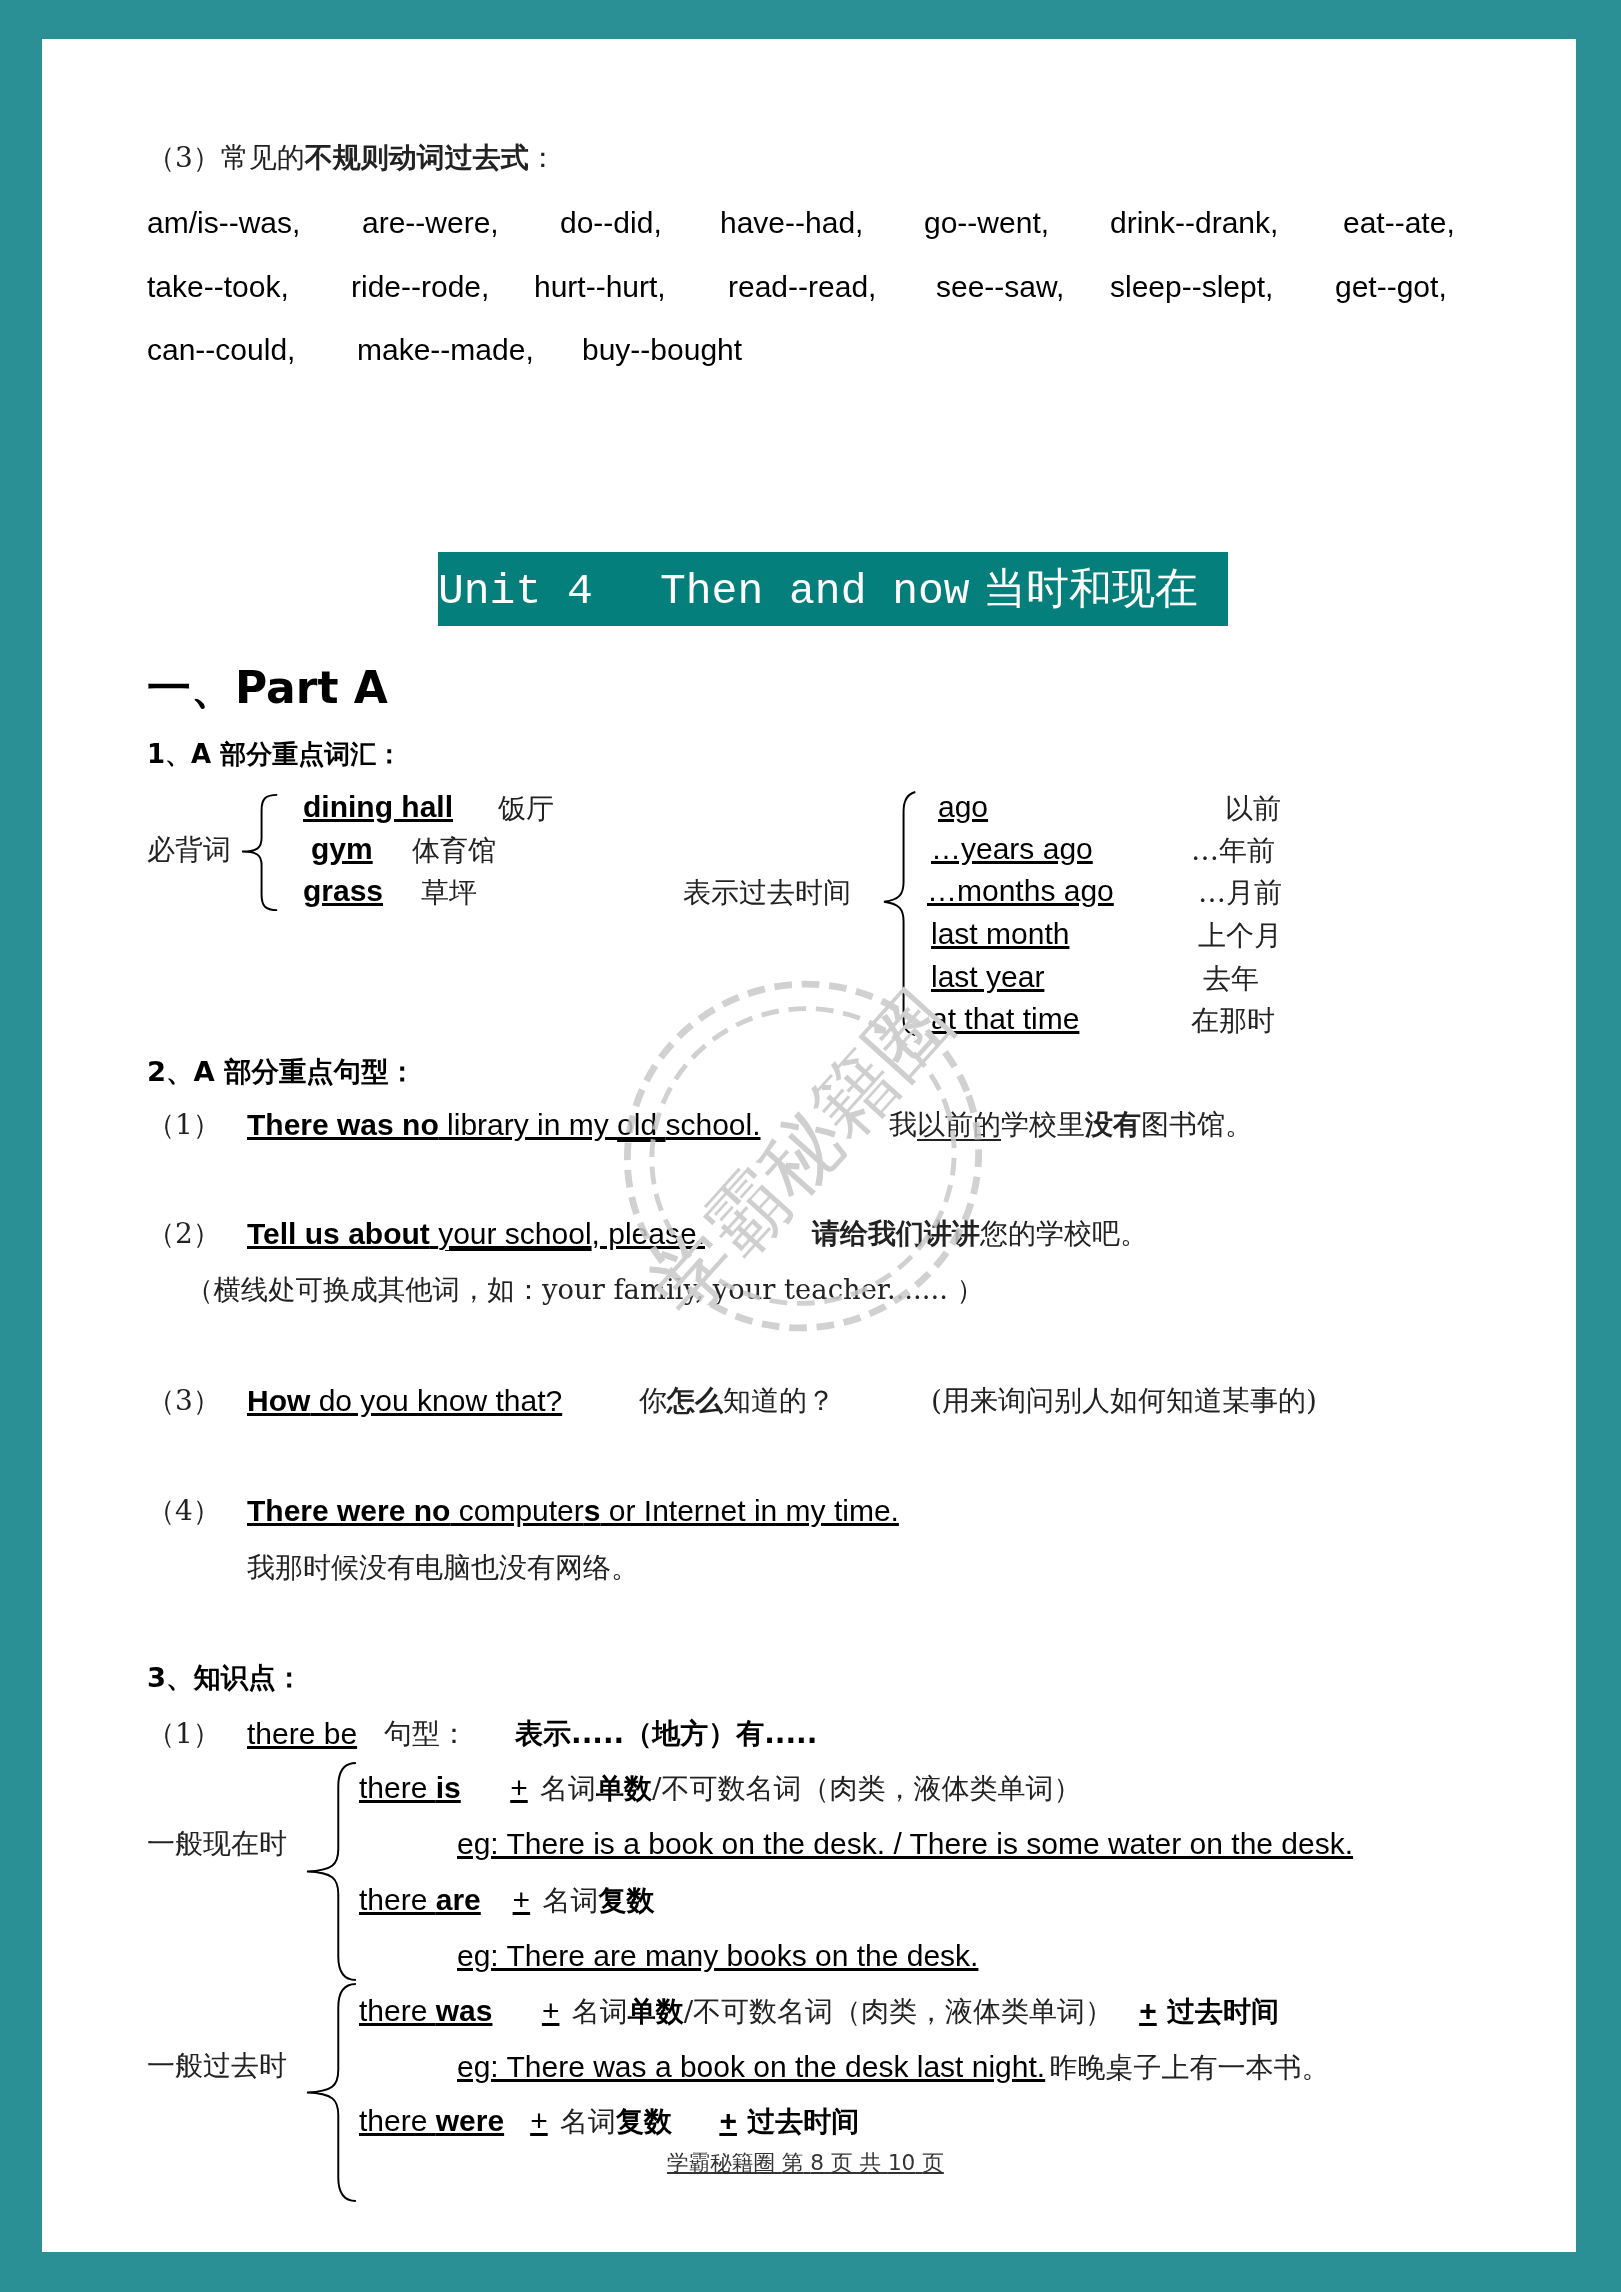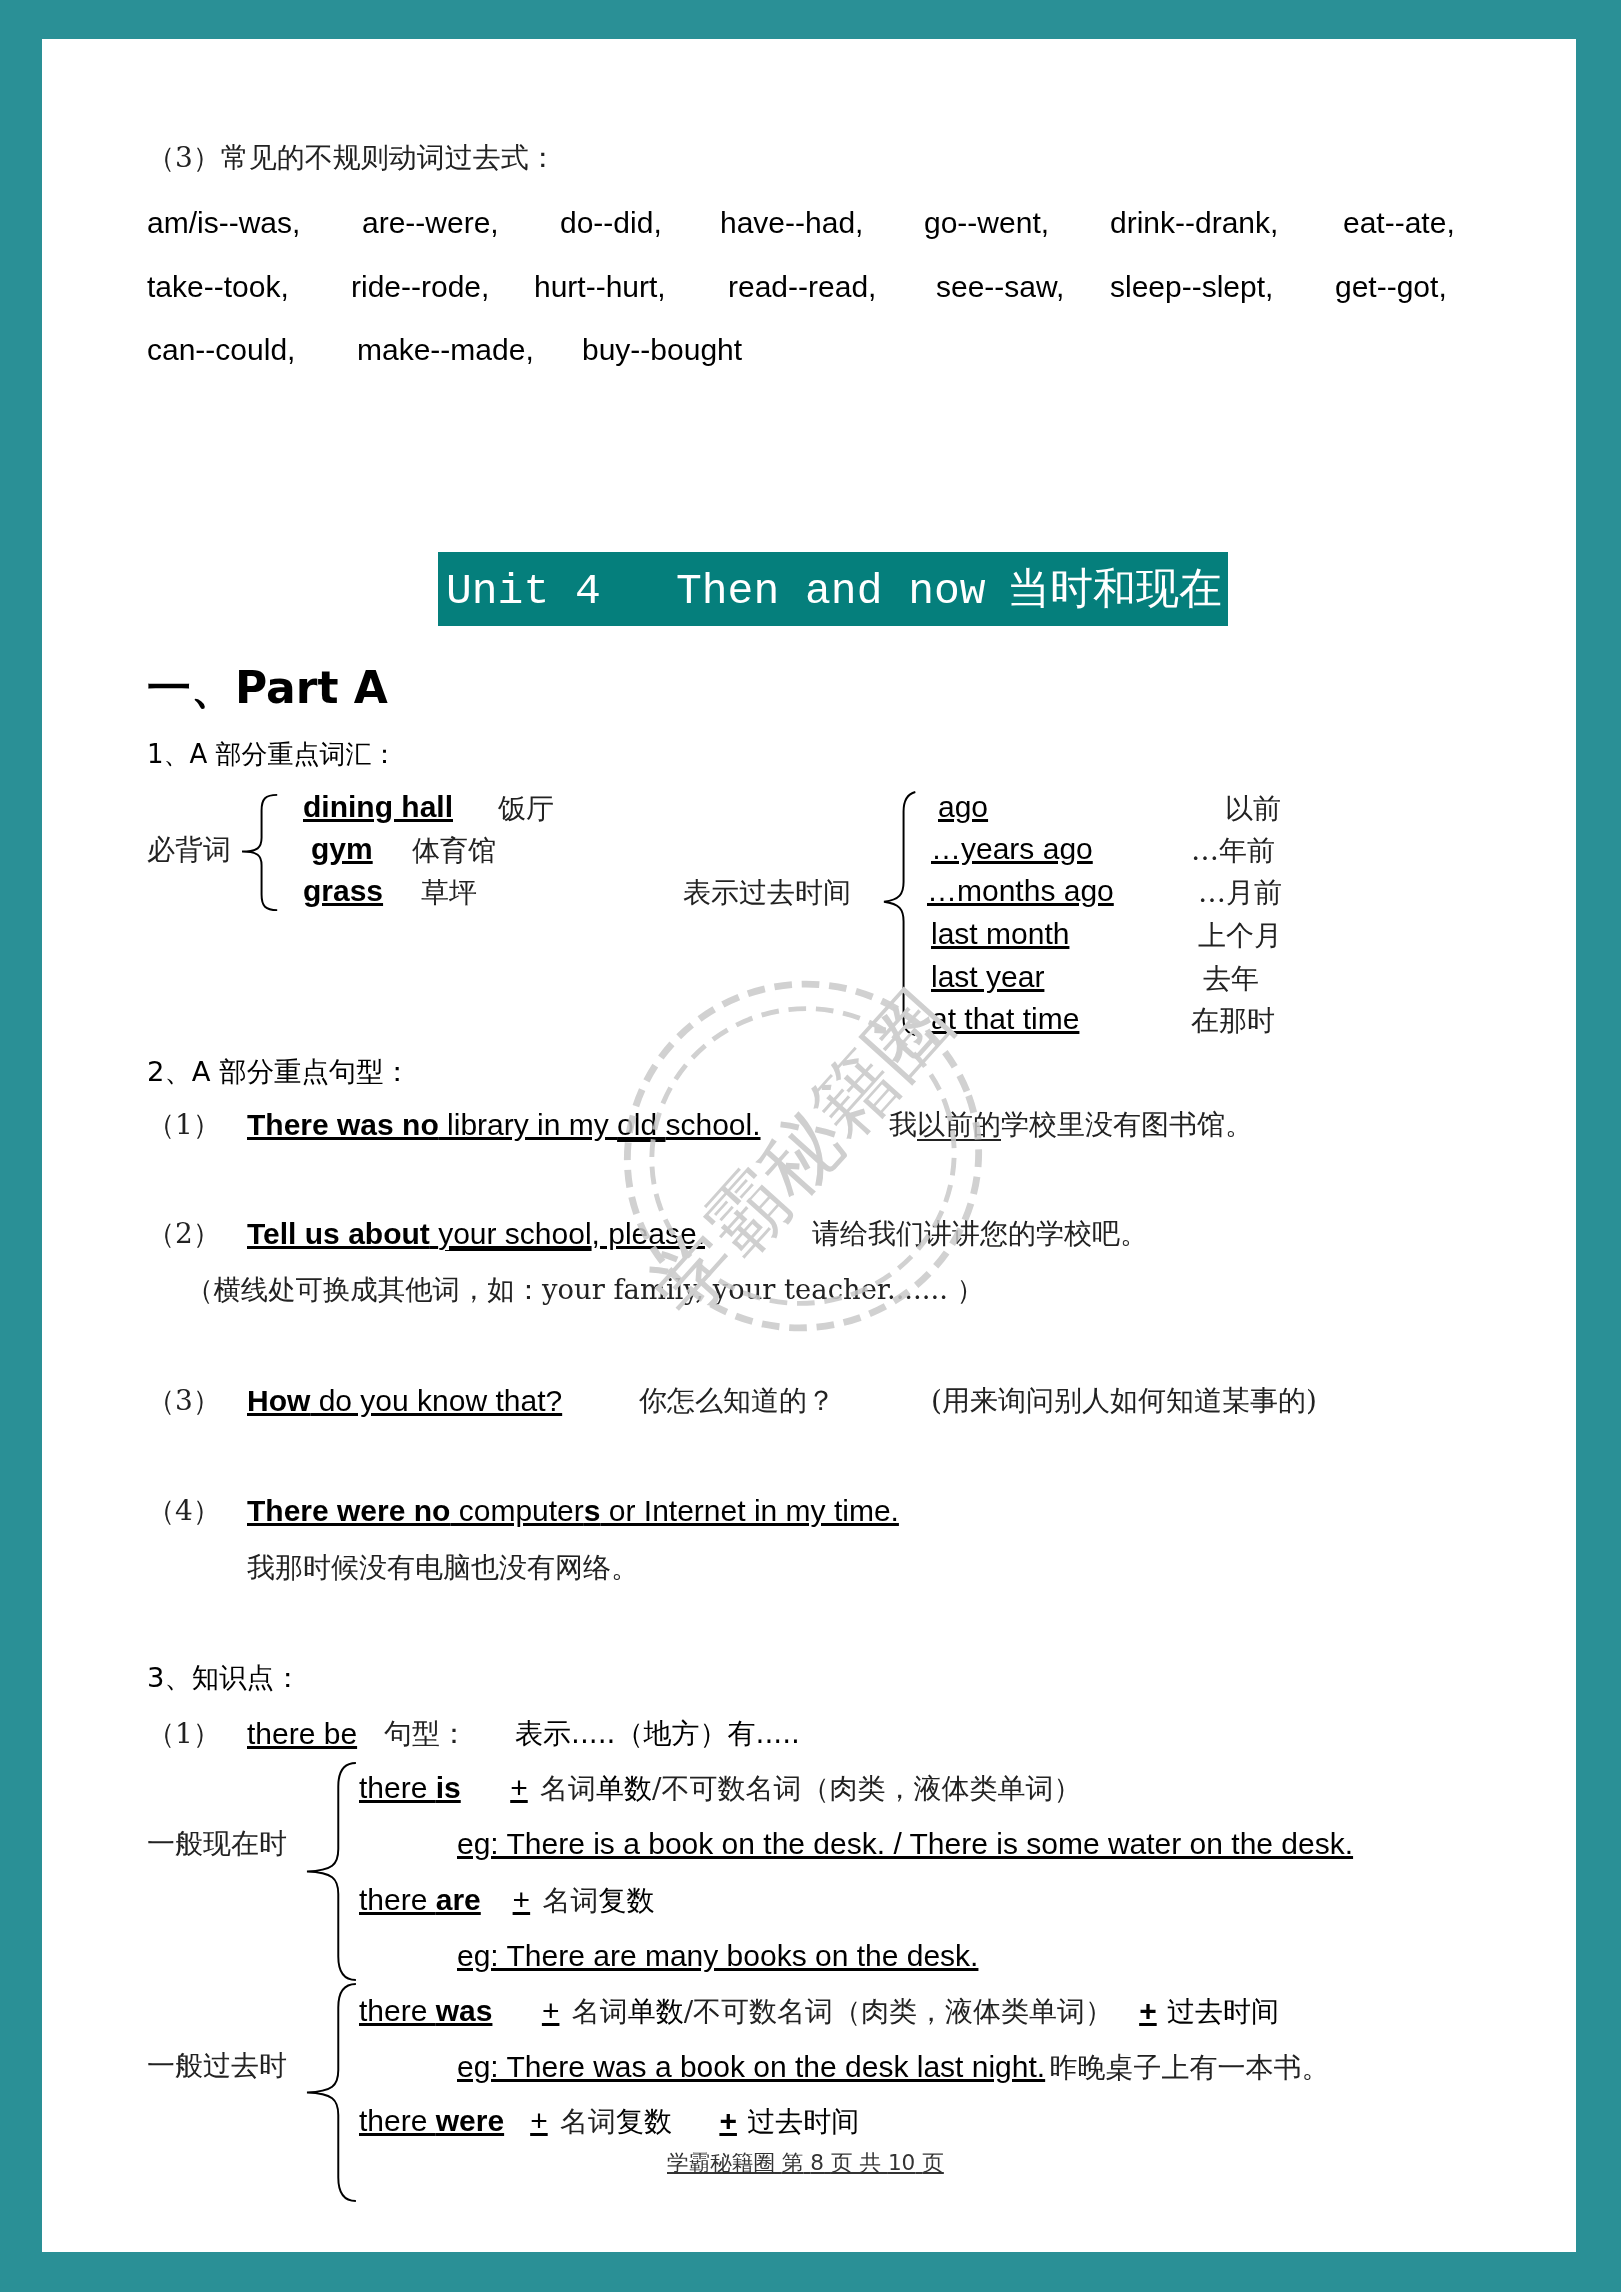--- a/index.html
+++ b/index.html
@@ -11,29 +11,29 @@
   }
   .page {
     position: absolute; left: 42px; top: 39px; width: 1534px; height: 2213px;
     background: #ffffff;
   }
   .abs { position: absolute; white-space: nowrap; }
   .en { font-family: "Liberation Sans", sans-serif; font-size: 30px; text-decoration: underline; }
   .b { font-weight: bold; }
   .u { text-decoration: underline; text-underline-offset: 4.9px; text-decoration-thickness: 2px; }
   .cn { font-family: "DejaVu Serif", serif; font-size: 28px; color: #222; }
-  .cnb { font-family: "DejaVu Sans", sans-serif; font-weight: normal; font-size: 28px; }
+  .cnb { font-family: "DejaVu Sans", sans-serif; font-weight: bold; font-size: 28px; }
   .banner {
     position: absolute; left: 438px; top: 552px; width: 790px; height: 74px;
     background: #057f7c; color: #fff;
     font-family: "Liberation Mono", "DejaVu Sans Mono", monospace;
     font-size: 43px; line-height: 74px; padding-left: 0; box-sizing: border-box;
     white-space: nowrap; text-align: left;
   }
-  .banner span { display: inline-block; padding-left: 8px; }
+  .banner span { display: inline-block; }
   .watermark { position: absolute; left: 617px; top: 970px; width: 372px; height: 372px; pointer-events: none; }
   .footer { font-family: "DejaVu Sans", sans-serif; font-size: 21.6px; color: #333; }
 </style>
 </head>
 <body>
 
 <div class="page"></div>
 
 <div class="abs cn" style="left:147px; top:139px;"><span>（3）常见的</span><span class="cnb">不规则动词过去式</span><span>：</span></div>
 

